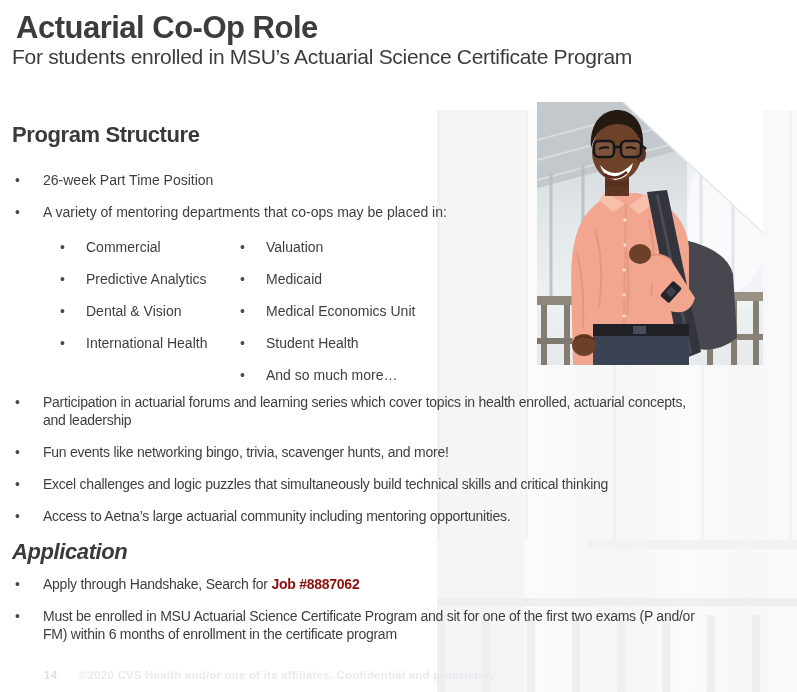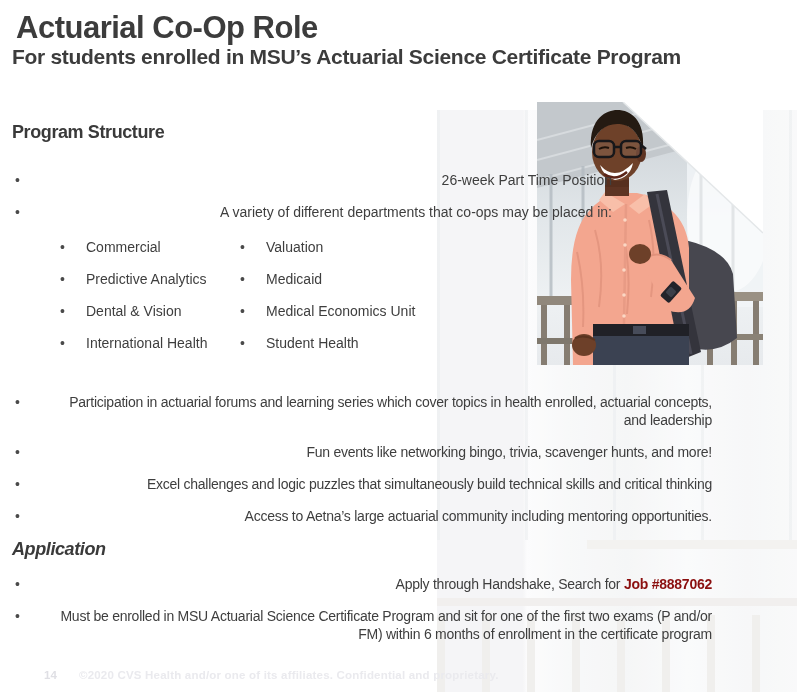--- a/index.html
+++ b/index.html
@@ -20,29 +20,29 @@
   .ghost-win{position:absolute;left:0;right:0;top:0;height:430px;
     background:repeating-linear-gradient(90deg,rgba(224,228,231,0.55) 0 3px,transparent 3px 88px);}
   .ghost-beam1{position:absolute;left:150px;right:0;top:430px;height:9px;background:#edece9;}
   .ghost-beam2{position:absolute;left:0;right:0;top:488px;height:8px;background:#eae8e5;}
   .ghost-posts{position:absolute;left:0;right:0;top:505px;bottom:0;
     background:repeating-linear-gradient(90deg,#e9e7e4 0 8px,transparent 8px 45px);}
   
   .title{position:absolute;left:12px;top:6px;margin:4px;
     font-size:31px;font-weight:bold;letter-spacing:-0.5px;color:#3c3c3c;}
   .subtitle{position:absolute;left:12px;top:45px;margin:0;
-    font-size:21px;font-weight:bold;letter-spacing:-0.3px;color:#3c3c3c;}
-  .sec{position:absolute;left:12px;margin:0;font-size:18px;font-weight:bold;
+    font-size:21px;font-weight:normal;letter-spacing:-0.3px;color:#3c3c3c;}
+  .sec{position:absolute;left:12px;margin:0;font-size:22px;font-weight:bold;
     letter-spacing:-0.4px;color:#3a3a3a;}
   .ps-head{top:122px;}
   .app-head{top:539px;font-style:italic;}
   
   ul.blist{list-style:none;margin:0;padding:0;position:absolute;}
   ul.blist li{position:relative;font-size:14px;color:#3e3e3e;}
-  ul.lvl1 li{padding-left:31px;line-height:18px;margin-bottom:14px;text-align:right;}
+  ul.lvl1 li{padding-left:31px;line-height:18px;margin-bottom:14px;}
   ul.lvl1 li::before{content:"\2022";position:absolute;left:3px;top:0;color:#4a4a4a;}
   .list-a{left:12px;top:171px;width:600px;}
   .subcols{position:absolute;left:58px;top:238px;display:flex;}
   .subcols ul{position:static;}
   .subcols .col1{width:180px;}
   .subcols li{padding-left:28px;line-height:18px;margin-bottom:14px;}
   .subcols li::before{content:"\2022";position:absolute;left:2px;top:0;color:#4a4a4a;}
   .list-b{left:12px;top:393px;width:700px;}
   .list-b li{line-height:21px;margin-bottom:11px;letter-spacing:-0.25px;}
   .list-c{left:12px;top:575px;width:700px;}
@@ -169,35 +169,36 @@
 
       <polygon points="86,0 226,0 226,131" fill="#ffffff"></polygon>
       <line x1="86" y1="0" x2="226" y2="131" stroke="#e4e7e9" stroke-width="1.5"></line>
     </svg>
   </div>
 
   <h3 class="sec ps-head">Program Structure</h3>
 
   <ul class="blist lvl1 list-a">
     <li>26-week Part Time Position</li>
-    <li>A variety of different departments that co-ops may be placed in:</li>
+    <li>A variety of mentoring departments that co-ops may be placed in:</li>
   </ul>
 
   <div class="subcols">
     <ul class="blist col1">
       <li>Commercial</li>
       <li>Predictive Analytics</li>
       <li>Dental &amp; Vision</li>
       <li>International Health</li>
     </ul>
     <ul class="blist col2">
       <li>Valuation</li>
       <li>Medicaid</li>
       <li>Medical Economics Unit</li>
       <li>Student Health</li>
+      <li>And so much more…</li>
     </ul>
   </div>
 
   <ul class="blist lvl1 list-b">
     <li>Participation in actuarial forums and learning series which cover topics in health enrolled, actuarial concepts, and leadership</li>
     <li>Fun events like networking bingo, trivia, scavenger hunts, and more!</li>
     <li>Excel challenges and logic puzzles that simultaneously build technical skills and critical thinking</li>
     <li>Access to Aetna’s large actuarial community including mentoring opportunities.</li>
   </ul>
 

